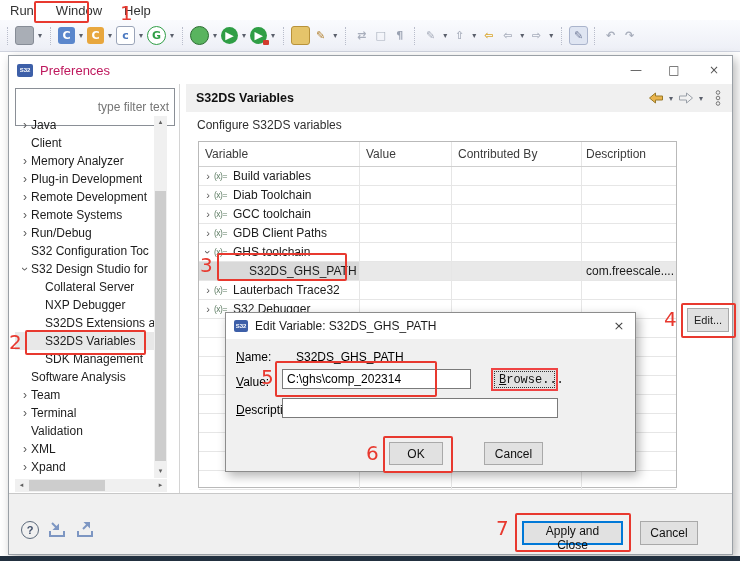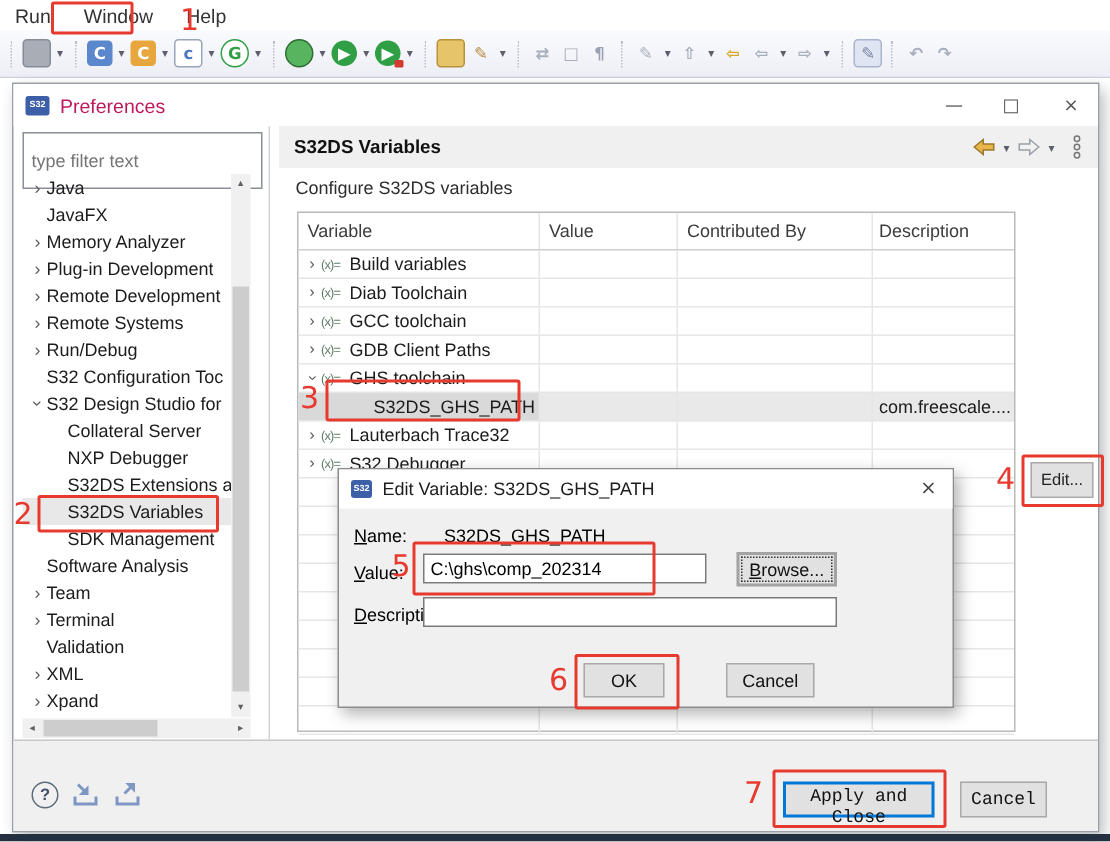--- a/index.html
+++ b/index.html
@@ -23,21 +23,21 @@
   .prefs{position:absolute;left:8px;top:55px;width:725px;height:500px;background:#fff;
          border:1px solid #9aa0a6;box-shadow:3px 4px 10px rgba(0,0,0,.28);box-sizing:border-box;}
   .ptitle{position:absolute;left:0;top:0;right:0;height:28px;background:#fff;display:flex;align-items:center;padding-left:8px;}
   .s32icon{width:16px;height:13px;background:#3d5fa8;border-radius:2px;color:#fff;font-size:6px;font-weight:bold;
            display:inline-flex;align-items:center;justify-content:center;margin-right:7px;flex:0 0 auto;}
   .ptitle .txt{color:#be185d;font-size:13px;}
   .wc{position:absolute;top:4px;width:20px;height:20px;text-align:center;line-height:20px;color:#555;
       font-size:12px;font-family:"DejaVu Sans",sans-serif;}
   .wc-min{right:86px;} .wc-max{right:48px;} .wc-close{right:8px;}
   .pfilter{position:absolute;left:6px;top:32px;width:160px;height:22px;border:1px solid #8a8f96;
-           font-size:12px;color:#6f7379;padding:18px 5px;box-sizing:border-box;background:#fff;font-family:"Liberation Sans",sans-serif;}
+           font-size:12px;color:#6f7379;padding:18px 5px;box-sizing:border-box;background:#fff;font-family:"Liberation Sans",sans-serif;text-align:right;}
   .pheader{position:absolute;left:177px;top:28px;width:546px;height:28px;background:#f0f0f0;
            display:flex;align-items:center;padding:0 10px;box-sizing:border-box;}
   .pheader .ht{font-weight:bold;font-size:12.5px;color:#111;}
   .hnav{margin-left:auto;display:flex;align-items:center;gap:3px;}
   .vdivider{position:absolute;left:170px;top:28px;width:1px;height:409px;background:#d4d4d4;}
   
   .tree{position:absolute;left:6px;top:60px;width:139px;height:362px;overflow:hidden;}
   .titem{height:18px;display:flex;align-items:center;padding-left:4px;white-space:nowrap;}
   .titem.sel{background:#e8e8e8;}
   .tarrow{width:12px;text-align:center;color:#5a5a5a;font-size:12px;flex:0 0 auto;}
@@ -68,38 +68,38 @@
   .vicon{width:19px;font-size:8.5px;color:#5e7d64;letter-spacing:-0.5px;flex:0 0 auto;}
   .trow.rsel{background:#e9e9e9;}
   .trow.rsel .c-var{background:#d9d9d9;padding-left:50px;}
   .editbtn{position:absolute;left:678px;top:252px;width:42px;height:24px;background:#e1e1e1;border:1px solid #a9a9a9;
            font-size:11px;font-family:"Liberation Sans",sans-serif;color:#222;}
   
   .pfooter{position:absolute;left:0;top:437px;width:723px;height:61px;background:#f0f0f0;border-top:1px solid #c8c8c8;box-sizing:border-box;}
   .helpcirc{position:absolute;left:12px;top:27px;width:16px;height:16px;border:1.4px solid #5d6b7c;border-radius:50%;
             color:#41506a;font-size:11px;display:flex;align-items:center;justify-content:center;font-weight:bold;}
   .fbtn{position:absolute;height:24px;background:#e1e1e1;border:1px solid #a9a9a9;font-size:12px;
-        font-family:Liberation Mono, monospace;color:#111;}
+        font-family:Liberation Sans, sans-serif;color:#111;}
   .fbtn.primary{border:2px solid #0078d7;}
   .b-apply{left:513px;top:27px;width:101px;}
   .b-pcancel{left:631px;top:27px;width:58px;}
   
   .edlg{position:absolute;left:225px;top:312px;width:411px;height:160px;background:#f0f0f0;border:1px solid #8c8c8c;
         box-shadow:3px 4px 10px rgba(0,0,0,.3);box-sizing:border-box;z-index:10;}
   .edtitle{position:absolute;left:0;top:0;right:0;height:26px;background:#fff;display:flex;align-items:center;padding-left:8px;}
   .edtitle .txt{font-size:12px;color:#1c1c1c;}
   .edclose{position:absolute;right:6px;top:3px;width:20px;height:20px;text-align:center;line-height:20px;color:#444;
            font-family:"DejaVu Sans",sans-serif;font-size:13px;}
   .edlabel{position:absolute;font-size:12px;color:#000;}
   .edval{position:absolute;font-size:12px;color:#000;}
   .edfield{position:absolute;height:20px;border:1px solid #7a7a7a;background:#fff;font-size:12px;
            padding:0 4px;box-sizing:border-box;font-family:"Liberation Sans",sans-serif;}
   .edbtn{position:absolute;height:23px;background:#e1e1e1;border:1px solid #a9a9a9;font-size:12px;
          font-family:"Liberation Sans",sans-serif;color:#111;}
-  .edbtn.focused{border:2px solid #a3a3a3;outline:1px dotted #333;outline-offset:-4px;}
+  .edbtn.focused{border:2px solid #ef4444;outline:1px dotted #333;outline-offset:-4px;font-family:Liberation Mono, monospace;}
   u{text-decoration:underline;}
   
   .abox{position:absolute;border:2px solid #e8392f;border-radius:2px;z-index:50;pointer-events:none;}
   .anum{position:absolute;color:#e8392f;font-size:20px;line-height:1;z-index:50;font-family:"DejaVu Sans",sans-serif;pointer-events:none;}
   
   .bottombar{position:absolute;left:0;top:556px;width:740px;height:5px;background:#22303f;}
   svg{display:block;}
 </style>
 </head>
 <body>
@@ -193,21 +193,21 @@
 
   <div class="vdivider"></div>
 
   <div class="tree">
       <div class="titem">
         <span class="tarrow collapsed">›</span>
         <span class="tlabel">Java</span>
       </div>
       <div class="titem">
         <span class="tarrow none"></span>
-        <span class="tlabel">JavaFX</span>
+        <span class="tlabel">Client</span>
       </div>
       <div class="titem">
         <span class="tarrow collapsed">›</span>
         <span class="tlabel">Memory Analyzer</span>
       </div>
       <div class="titem">
         <span class="tarrow collapsed">›</span>
         <span class="tlabel">Plug-in Development</span>
       </div>
       <div class="titem">

